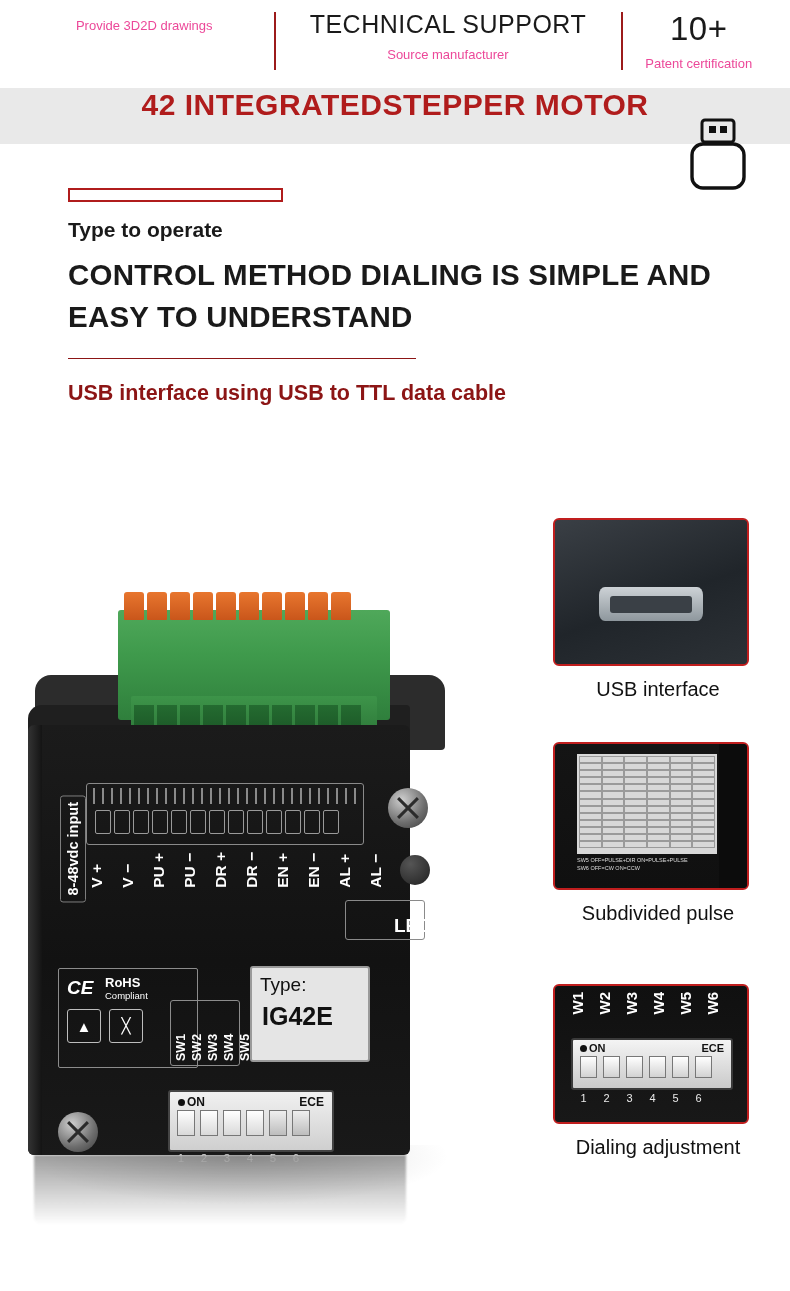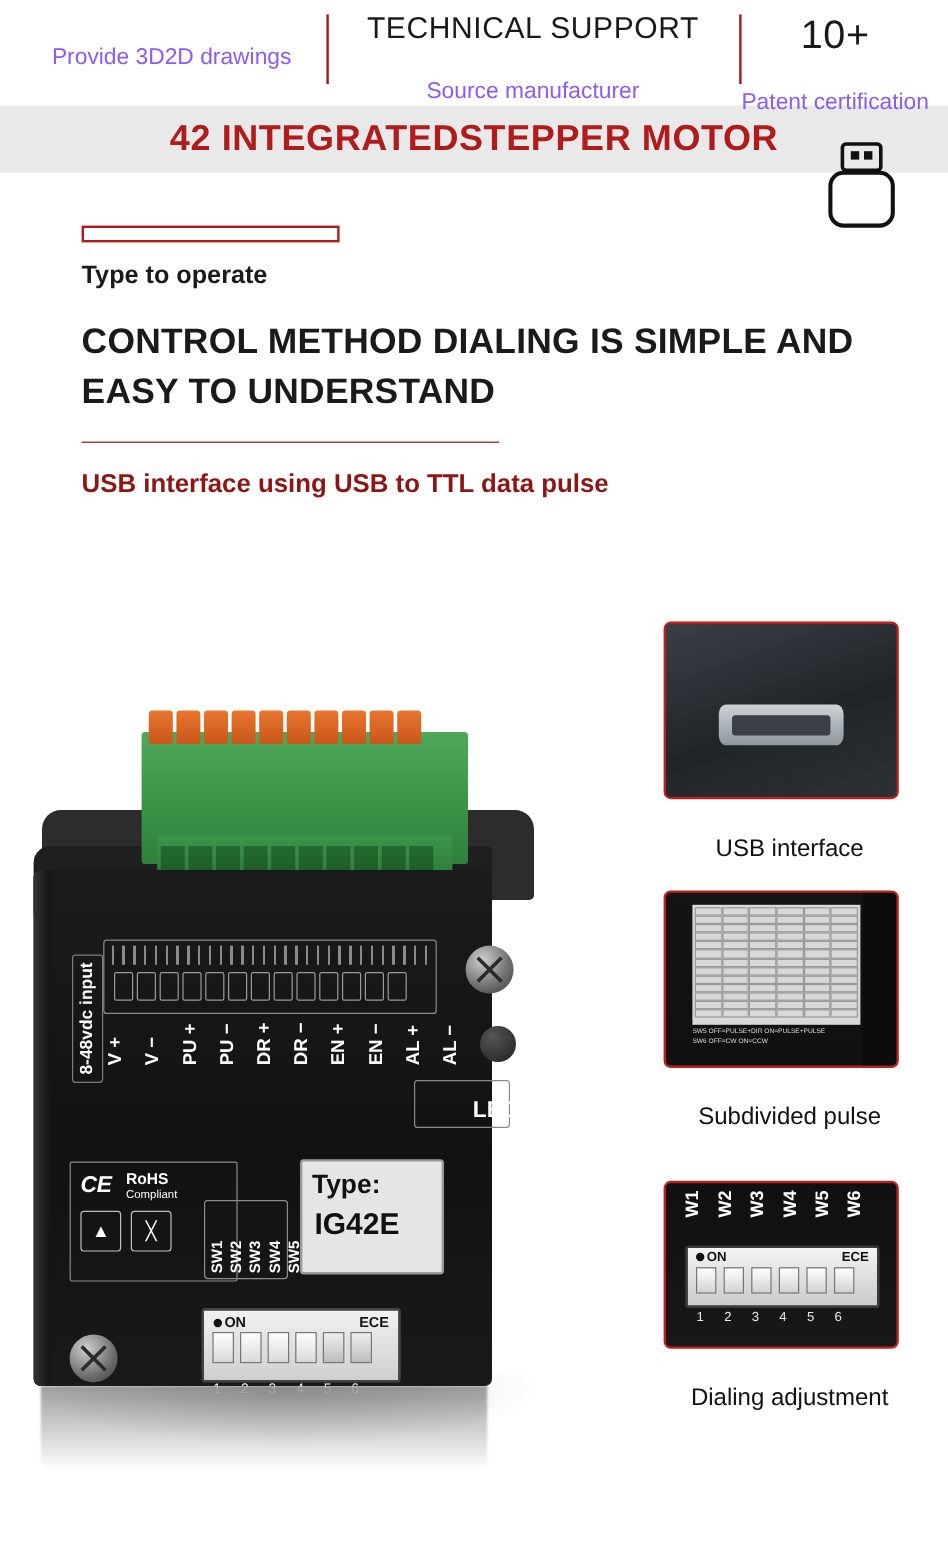--- a/index.html
+++ b/index.html
@@ -40,32 +40,31 @@
   }
   .topcell .big {
     font-size: 25px;
     letter-spacing: 0.5px;
     color: #1a1a1a;
     white-space: nowrap;
     font-weight: 400;
   }
   .topcell .big.num { font-size: 33px; }
   .topcell .small {
-    font-size: 19px;
-    color: #8b5cf6;
-    margin-top: 27px;
+    font-size: 13px;
+    color: #ec4899;
+    margin-top: 8px;
     white-space: nowrap;
   }
 
   
   .titleband {
     background: #e9e9e9;
     height: 56px;
     display: flex;
-    align-items: center;
     justify-content: center;
   }
   .titleband .t {
     color: #b01c1c;
     font-size: 30px;
     font-weight: bold;
     letter-spacing: 0.5px;
   }
 
   
@@ -75,21 +74,21 @@
     border: 2px solid #b01c1c;
     background: #fff;
   }
   .easy {
     margin-top: 16px;
     font-size: 21px;
     font-weight: bold;
     color: #1a1a1a;
   }
   .bigtitle {
-    margin-top: 22px;
+    margin-top: 12px;
     font-size: 29.5px;
     font-weight: bold;
     letter-spacing: 0.2px;
     line-height: 1.42;
     color: #1a1a1a;
     max-width: 690px;
   }
   .thinrule {
     margin-top: 20px;
     width: 348px;
@@ -261,21 +260,21 @@
   }
 
   .type-box {
     position: absolute; left: 250px; top: 466px;
     width: 120px; height: 96px;
     background: #e5e5e5;
     border: 2px solid #9a9a9a;
     border-radius: 3px;
     color: #111;
   }
-  .type-box .tt { font-size: 22px; font-weight: bold; padding: 6px 0 0 8px; }
+  .type-box .tt { font-size: 19px; font-weight: normal; padding: 6px 0 0 8px; }
   .type-box .tv { font-size: 25px; font-weight: bold; padding: 6px 0 0 10px; }
 
   .sw-list {
     position:absolute; left:170px; top:500px;
     width: 70px; height: 66px;
     border:1.4px solid #8c8c8c; border-radius:3px;
     display:flex; gap:2px; padding:4px 3px;
   }
   .sw-list span {
     color:#fff; font-size:12.5px; font-weight:bold;
@@ -308,21 +307,21 @@
   .callout { position: absolute; left: 553px; }
   .callout .frame {
     width: 196px; height: 148px;
     border: 2.5px solid #c01e1e;
     border-radius: 6px;
     overflow: hidden;
     position: relative;
     background: #2a2d31;
   }
   .callout .cap {
-    margin-top: 30px;
+    margin-top: 12px;
     font-size: 20px;
     color: #111;
     text-align: center;
     width: 210px;
   }
   #co-usb { top: 518px; }
   #co-pulse { top: 742px; }
   #co-dial { top: 984px; }
   #co-dial .frame { height: 140px; }
 
@@ -395,21 +394,21 @@
 
 <div class="titleband">
   <div class="t">42 INTEGRATEDSTEPPER MOTOR</div>
 </div>
 
 <div class="headblock">
   <div class="redbar"></div>
   <div class="easy">Type to operate</div>
   <div class="bigtitle">CONTROL METHOD DIALING IS SIMPLE AND EASY TO UNDERSTAND</div>
   <div class="thinrule"></div>
-  <div class="subtitle">USB interface using USB to TTL data pulse</div>
+  <div class="subtitle">USB interface using USB to TTL data cable</div>
 </div>
 
 <div class="usbicon">
   <svg width="60" height="74" viewBox="0 0 60 74">
     <rect x="14" y="2" width="32" height="22" rx="3" fill="none" stroke="#111" stroke-width="3"></rect>
     <rect x="21" y="8" width="7" height="7" fill="#111"></rect>
     <rect x="32" y="8" width="7" height="7" fill="#111"></rect>
     <rect x="4" y="26" width="52" height="44" rx="11" fill="none" stroke="#111" stroke-width="3.4"></rect>
   </svg>
 </div>

